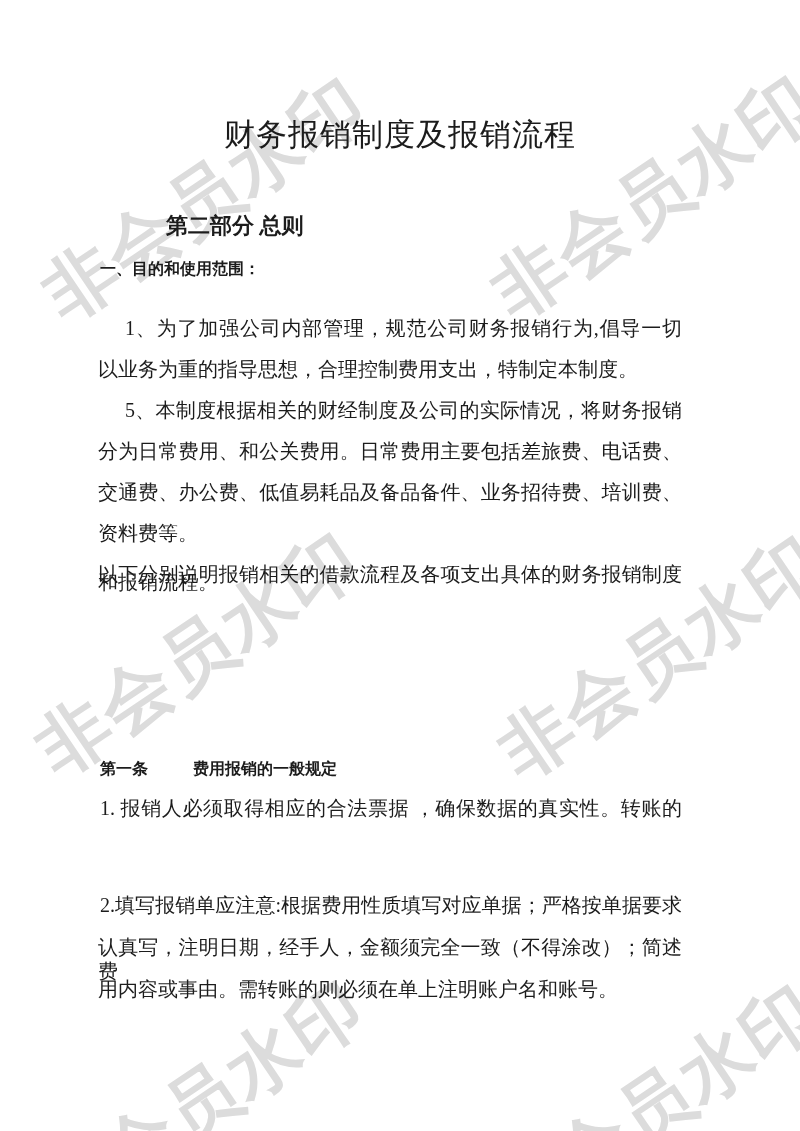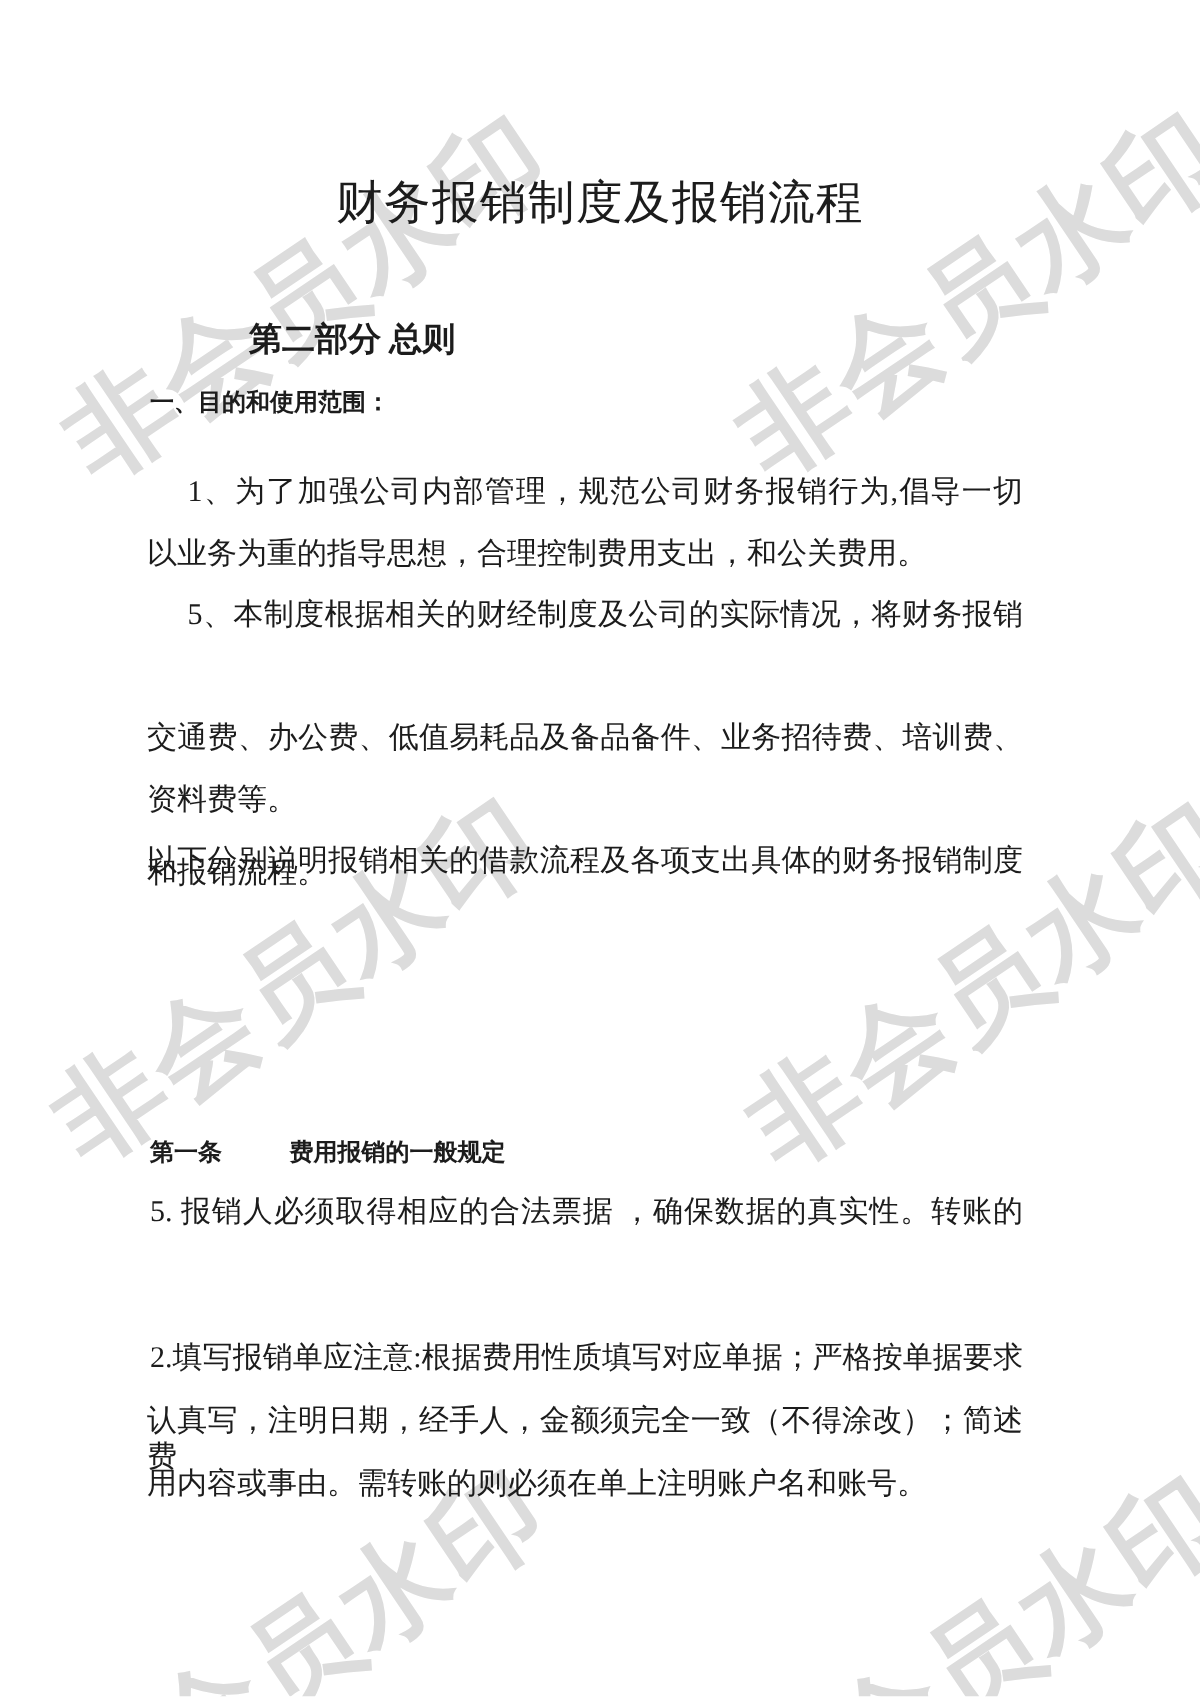--- a/index.html
+++ b/index.html
@@ -97,30 +97,31 @@
   </div>
 
   <div class="content">
 
     <div class="doc-title">财务报销制度及报销流程</div>
 
     <div class="h-part" style="left:166px; top:213px;">第二部分 总则</div>
     <div class="h-bold" style="left:100px; top:260px;">一、目的和使用范围：</div>
 
     <div class="bl j" style="left:125px; top:316px; width:557px;">1、为了加强公司内部管理，规范公司财务报销行为,倡导一切</div>
-    <div class="bl" style="left:98px;  top:357px;">以业务为重的指导思想，合理控制费用支出，和公关费用。</div>
+    <div class="bl" style="left:98px;  top:357px;">以业务为重的指导思想，合理控制费用支出，特制定本制度。</div>
     <div class="bl j" style="left:125px; top:398px; width:557px;">5、本制度根据相关的财经制度及公司的实际情况，将财务报销</div>
+    <div class="bl j" style="left:98px;  top:439px; width:584px;">分为日常费用、和公关费用。日常费用主要包括差旅费、电话费、</div>
     <div class="bl j" style="left:98px;  top:480px; width:584px;">交通费、办公费、低值易耗品及备品备件、业务招待费、培训费、</div>
     <div class="bl" style="left:98px;  top:521px;">资料费等。</div>
     <div class="bl j" style="left:98px;  top:562px; width:584px;">以下分别说明报销相关的借款流程及各项支出具体的财务报销制度</div>
     <div class="bl" style="left:98px;  top:570px;text-align:center;">和报销流程。</div>
 
     <div class="h-bold" style="left:100px; top:760px;">
       <span>第一条</span><span class="article-title-gap">费用报销的一般规定</span>
     </div>
 
-    <div class="bl j" style="left:100px; top:796px; width:582px;">5. 报销人必须取得相应的合法票据 ，确保数据的真实性。转账的</div>
+    <div class="bl j" style="left:100px; top:796px; width:582px;">1. 报销人必须取得相应的合法票据 ，确保数据的真实性。转账的</div>
     <div class="bl j" style="left:100px; top:893px; width:582px;">2.填写报销单应注意:根据费用性质填写对应单据；严格按单据要求</div>
     <div class="bl j" style="left:98px;  top:935px; width:584px;">认真写，注明日期，经手人，金额须完全一致（不得涂改）；简述费</div>
     <div class="bl" style="left:98px;  top:977px;text-align:right;">用内容或事由。需转账的则必须在单上注明账户名和账号。</div>
 
   </div>
 </div>
 
 </body></html>

